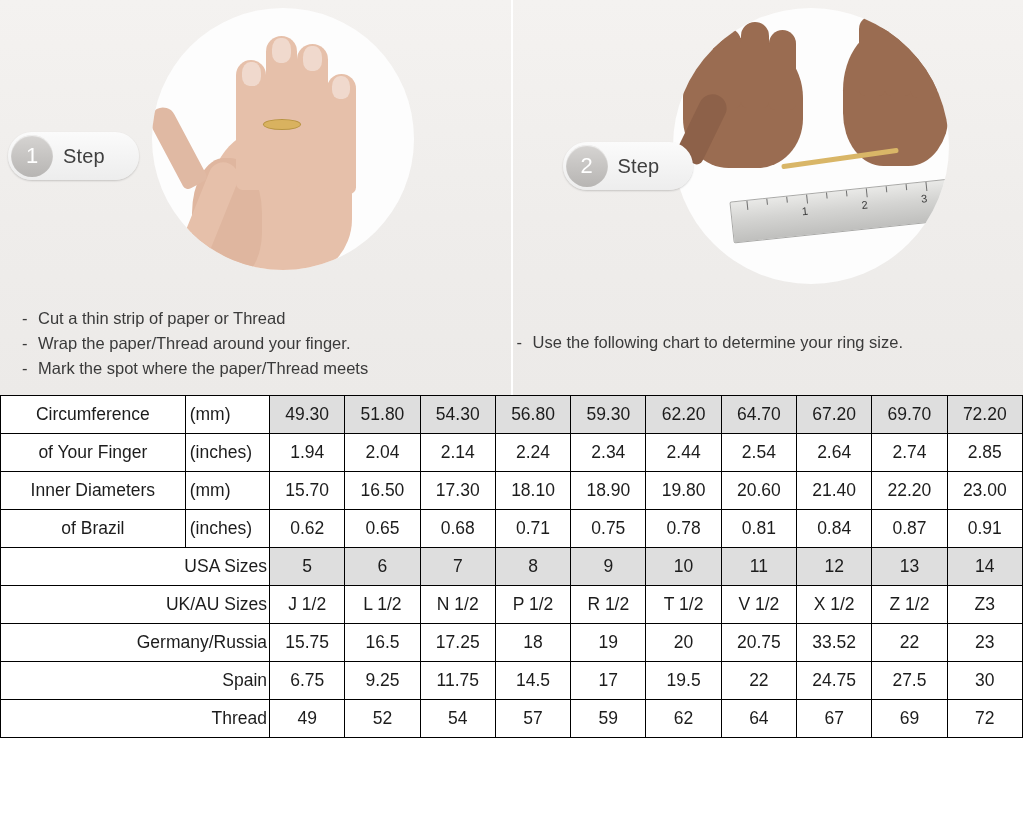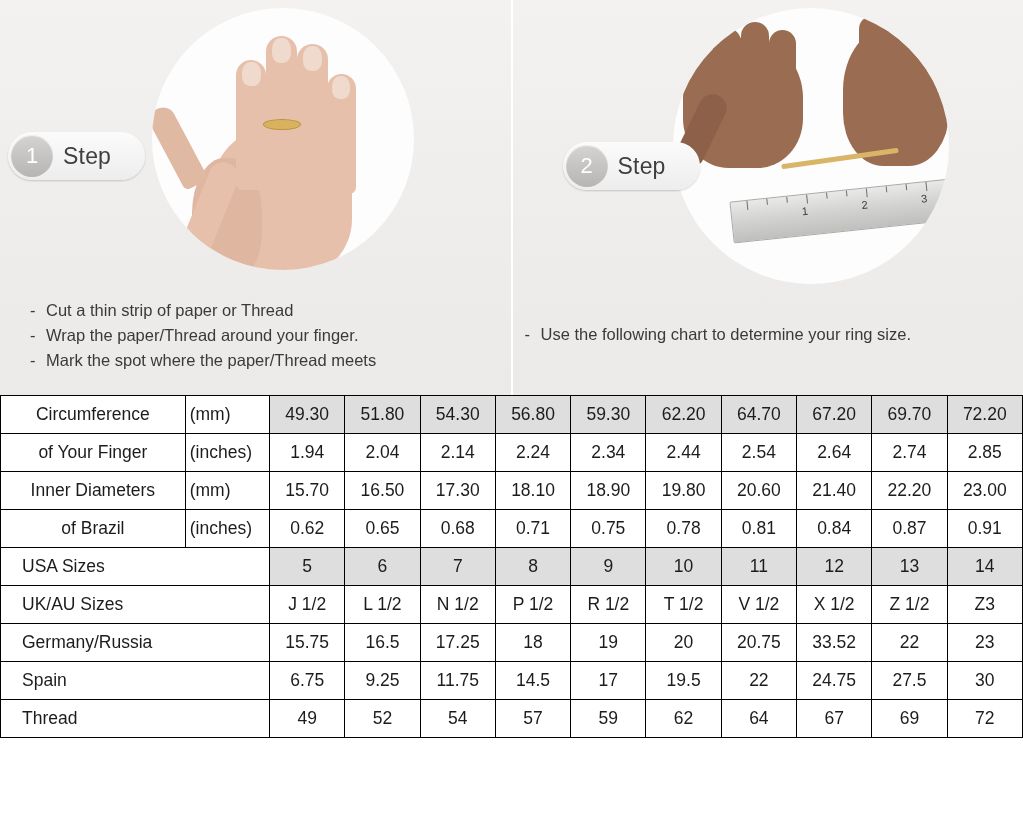--- a/index.html
+++ b/index.html
@@ -116,41 +116,41 @@
     width: 42px; height: 42px;
     margin: 3px 10px 3px 3px;
     border-radius: 50%;
     background: linear-gradient(180deg,#d6d4d2 0%, #b7b5b3 100%);
     color: #ffffff;
     font-size: 22px;
     display: flex; align-items: center; justify-content: center;
     box-shadow: inset 0 1px 1px rgba(255,255,255,0.7);
   }
   .step-word {
-    font-size: 23px;
+    font-size: 20px;
     color: #3f3f3f;
     letter-spacing: 0.2px;
   }
 
   
   .instructions {
     position: absolute;
     bottom: 8px;
     font-size: 16.5px;
     color: #3a3a3a;
     line-height: 25px;
     white-space: nowrap;
   }
   .instructions.left  { left: 22px;  bottom: 14px; }
   .instructions.right { left: 516px; bottom: 40px; }
   .instructions li {
     list-style: none;
     margin: 0; padding: 0;
   }
-  .instructions ul { margin: 8px; padding: 0; }
+  .instructions ul { margin: 0; padding: 0; }
   .dash { display: inline-block; width: 16px; }
 
   
   .chart {
     position: absolute;
     left: 0; top: 395px;
     width: 1023px;
     border-collapse: collapse;
     table-layout: fixed;
     font-size: 17.5px;
@@ -159,21 +159,21 @@
     border-radius: 25px;
   }
   .chart td {
     border: 1px solid #000000;
     height: 37px;
     text-align: center;
     padding: 0 2px;
     white-space: nowrap;
   }
   .chart td.label-l {
-    text-align: left;
+    text-align: right;
     padding-left: 21px;
   }
   .chart td.label-c { text-align: center; }
   .chart td.unit {
     text-align: left;
     padding-left: 4px;
   }
   .chart td.shaded { background: #dedede; }
   col.c-label { width: 184px; }
   col.c-unit  { width: 84px; }

